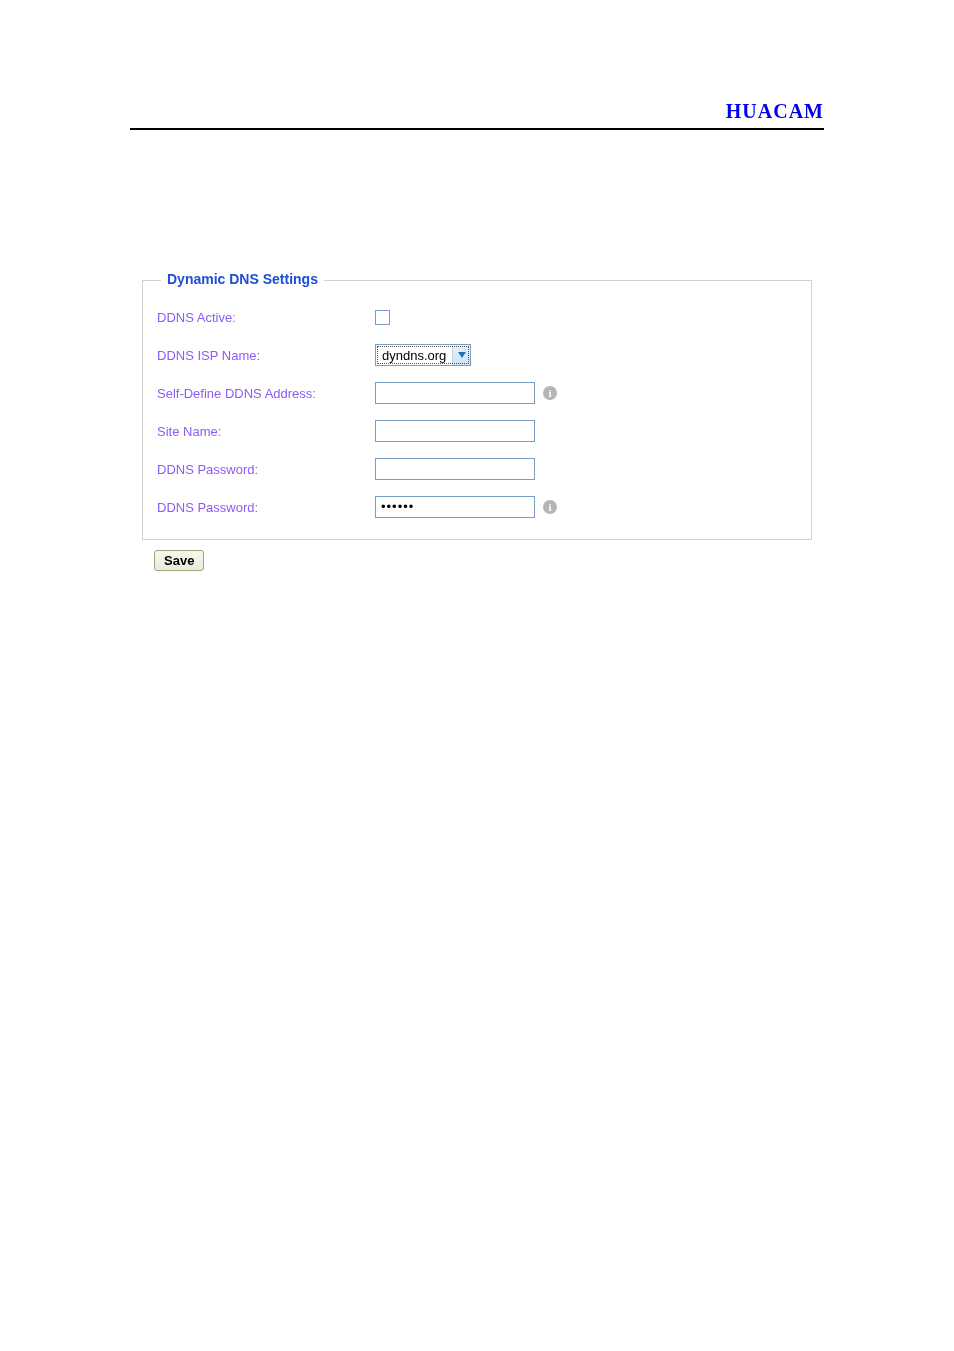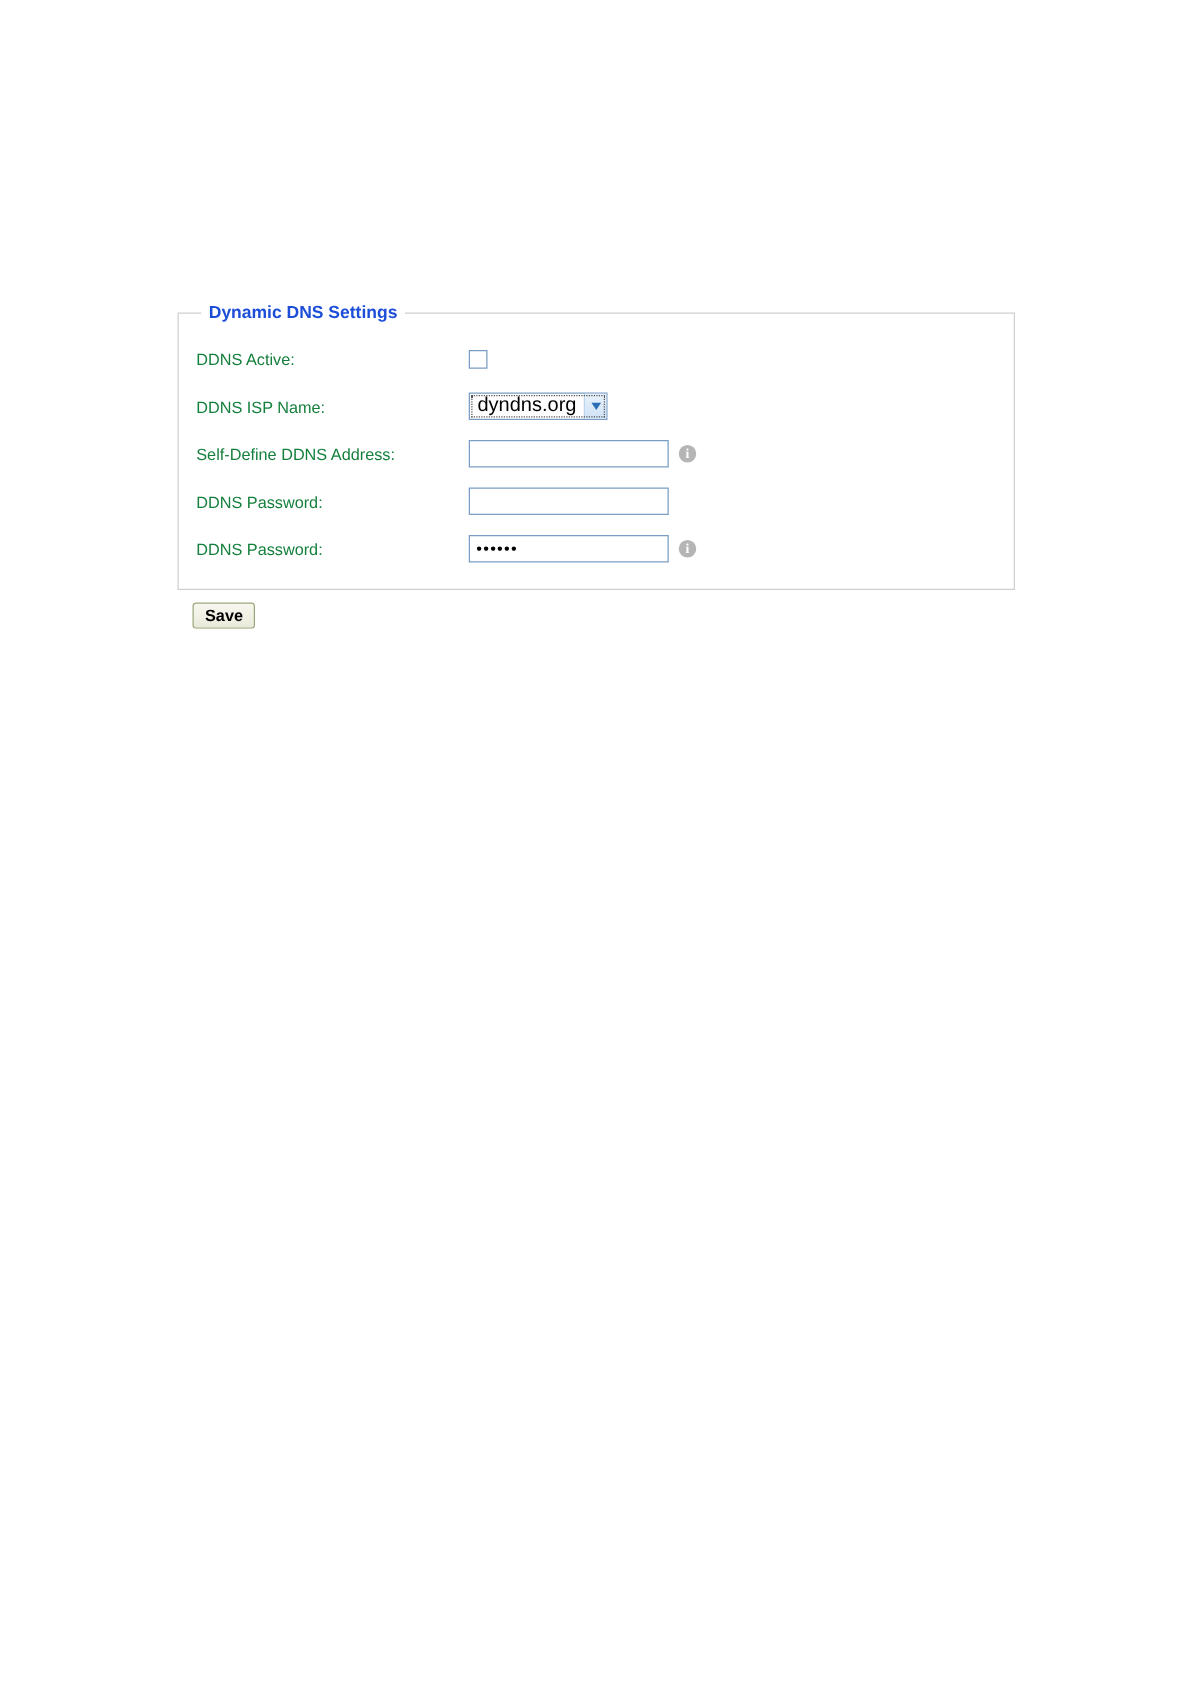--- a/index.html
+++ b/index.html
@@ -50,21 +50,21 @@
   .form-row {
     display: flex;
     align-items: center;
     margin-top: 14px;
     min-height: 24px;
   }
   .row-label {
     width: 218px;
     flex-shrink: 0;
     font-size: 13px;
-    color: #15803d;
+    color: #8b5cf6;
   }
   .control-cell {
     display: flex;
     align-items: center;
   }
   .checkbox {
     width: 15px;
     height: 15px;
     border: 1px solid #7a9dc4;
     background: #fff;
@@ -74,21 +74,21 @@
     display: inline-flex;
     align-items: center;
     border: 1px solid #7a9dc4;
     height: 22px;
     background: #fff;
     outline: 1px dotted #555;
     outline-offset: -3px;
   }
   .select-value {
     padding: 0 6px;
-    font-size: 16px;
+    font-size: 13px;
     min-width: 68px;
   }
   .select-arrow {
     width: 18px;
     height: 100%;
     background: linear-gradient(#e8f1fb, #cfe3f7);
     display: flex;
     align-items: center;
     justify-content: center;
     border-left: 1px solid #bcd4ec;
@@ -132,20 +132,23 @@
     font-size: 13px;
     color: #000;
     cursor: pointer;
   }
 </style>
 </head>
 <body>
 
 <div class="page">
 
+  <div class="header-bar">
+    <span class="brand">HUACAM</span>
+  </div>
 
   <div class="content-wrap">
 
     <div class="fieldset">
       <div class="legend">Dynamic DNS Settings</div>
 
       <div class="form-row">
         <div class="row-label">DDNS Active:</div>
         <div class="control-cell">
           <span class="checkbox"></span>
@@ -167,20 +170,26 @@
       </div>
 
       <div class="form-row">
         <div class="row-label">Self-Define DDNS Address:</div>
         <div class="control-cell">
           <div class="text-input"></div>
           <span class="info-icon">i</span>
         </div>
       </div>
 
+      <div class="form-row">
+        <div class="row-label">Site Name:</div>
+        <div class="control-cell">
+          <div class="text-input"></div>
+        </div>
+      </div>
 
       <div class="form-row">
         <div class="row-label">DDNS Password:</div>
         <div class="control-cell">
           <div class="text-input"></div>
         </div>
       </div>
 
       <div class="form-row">
         <div class="row-label">DDNS Password:</div>

